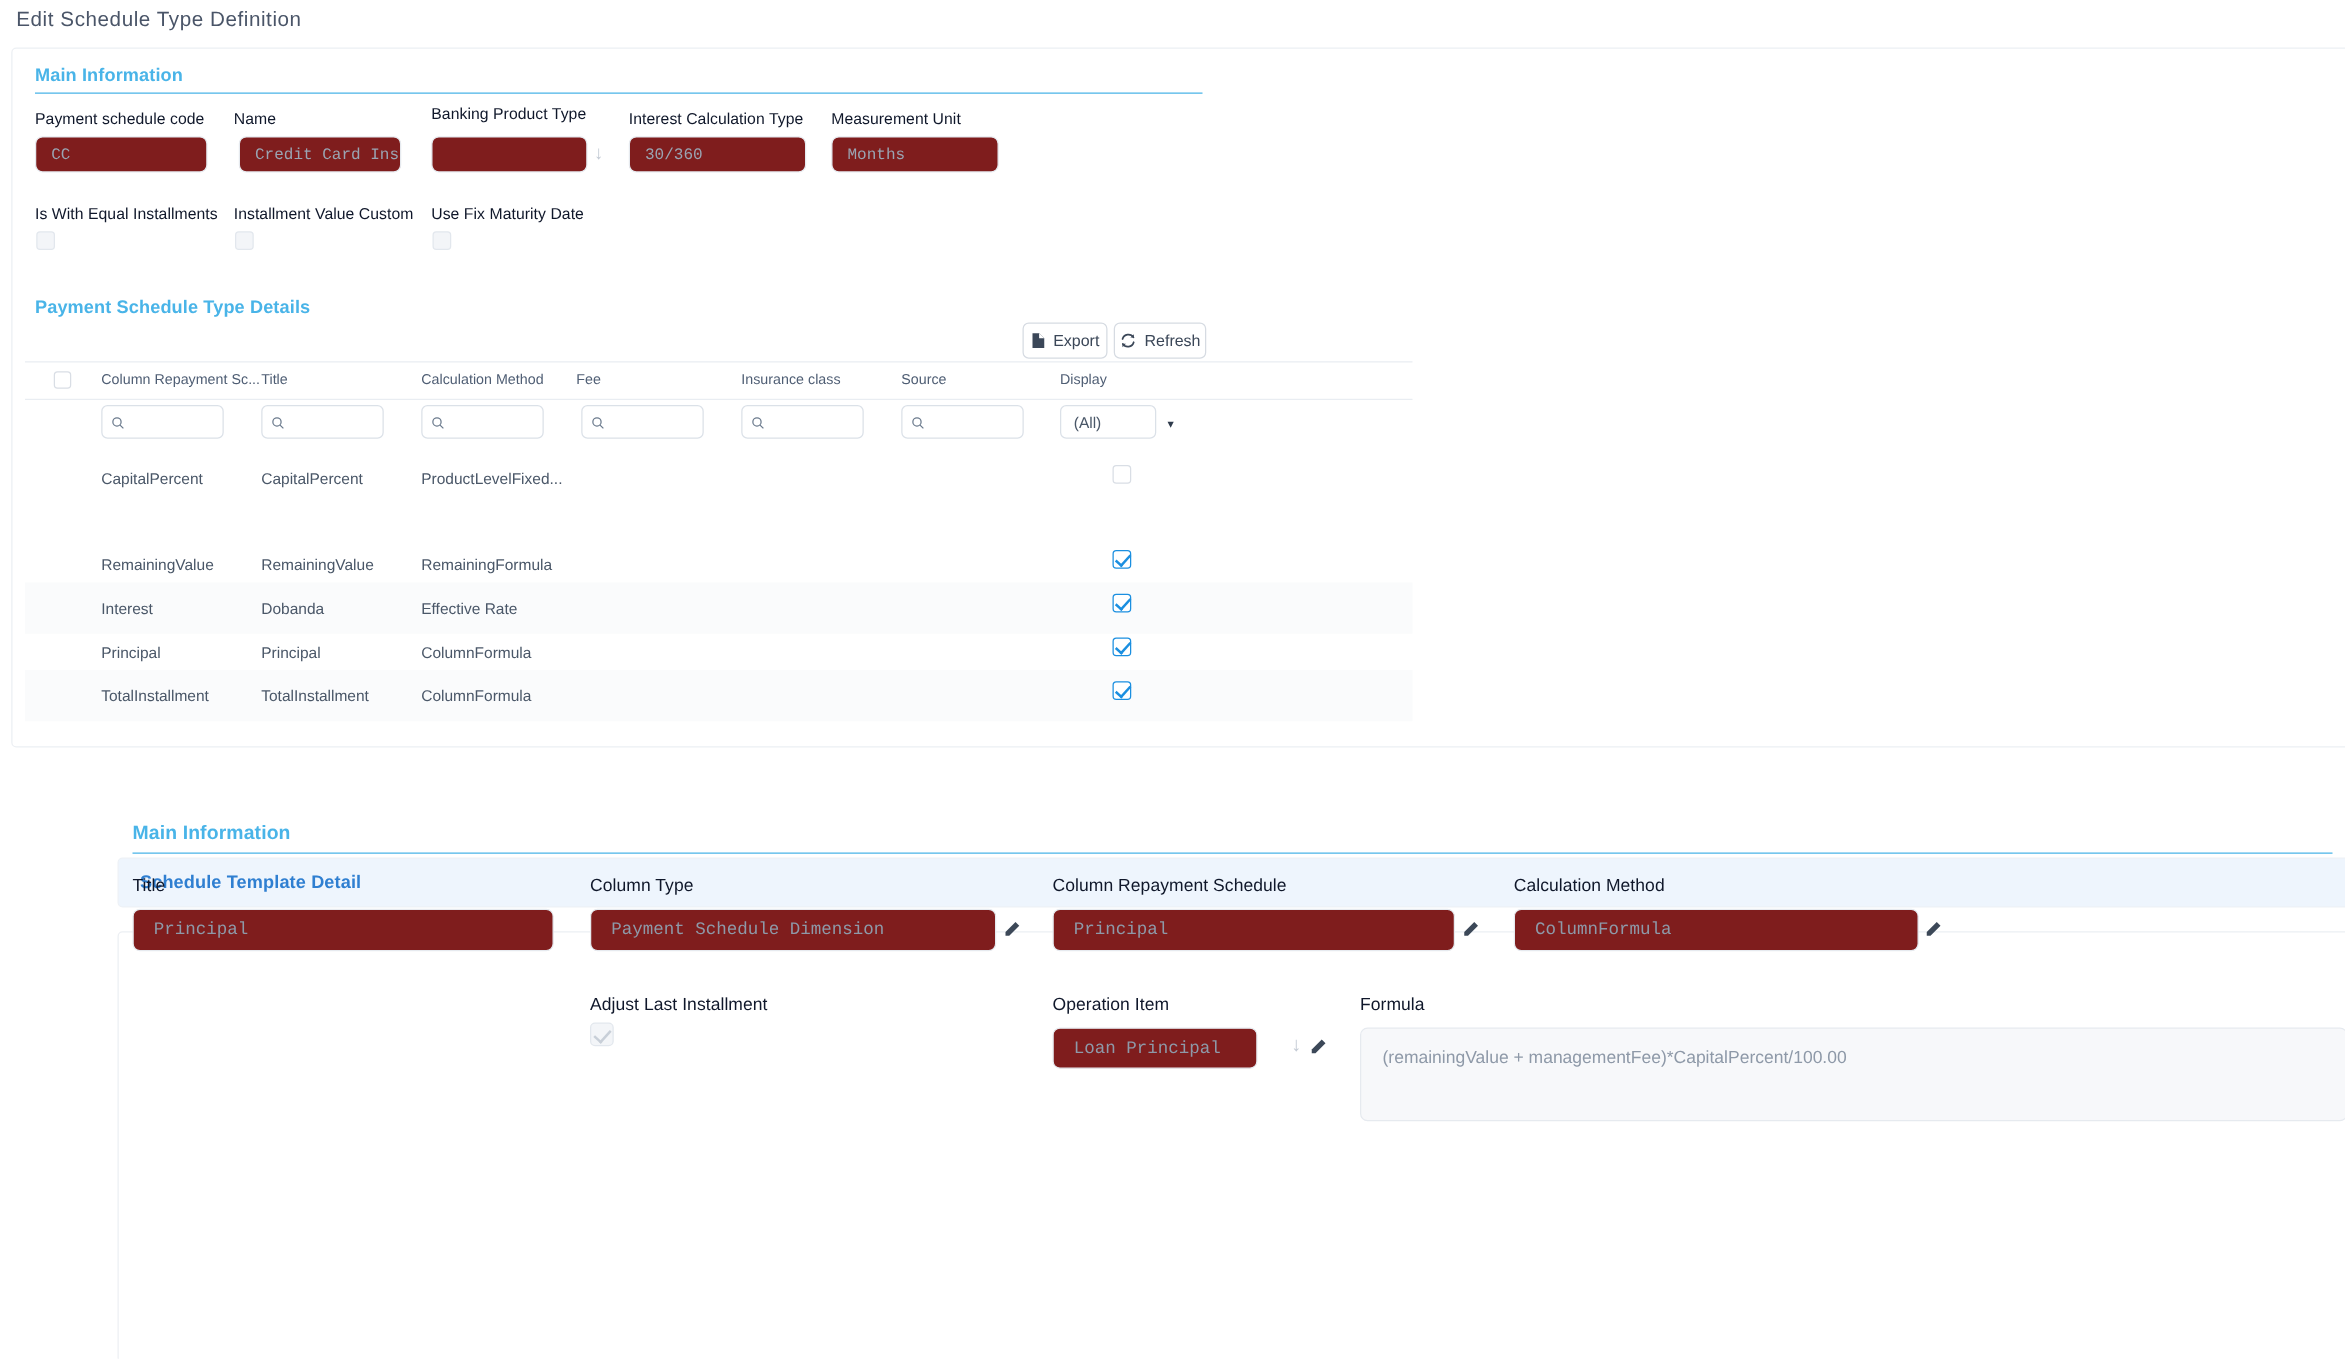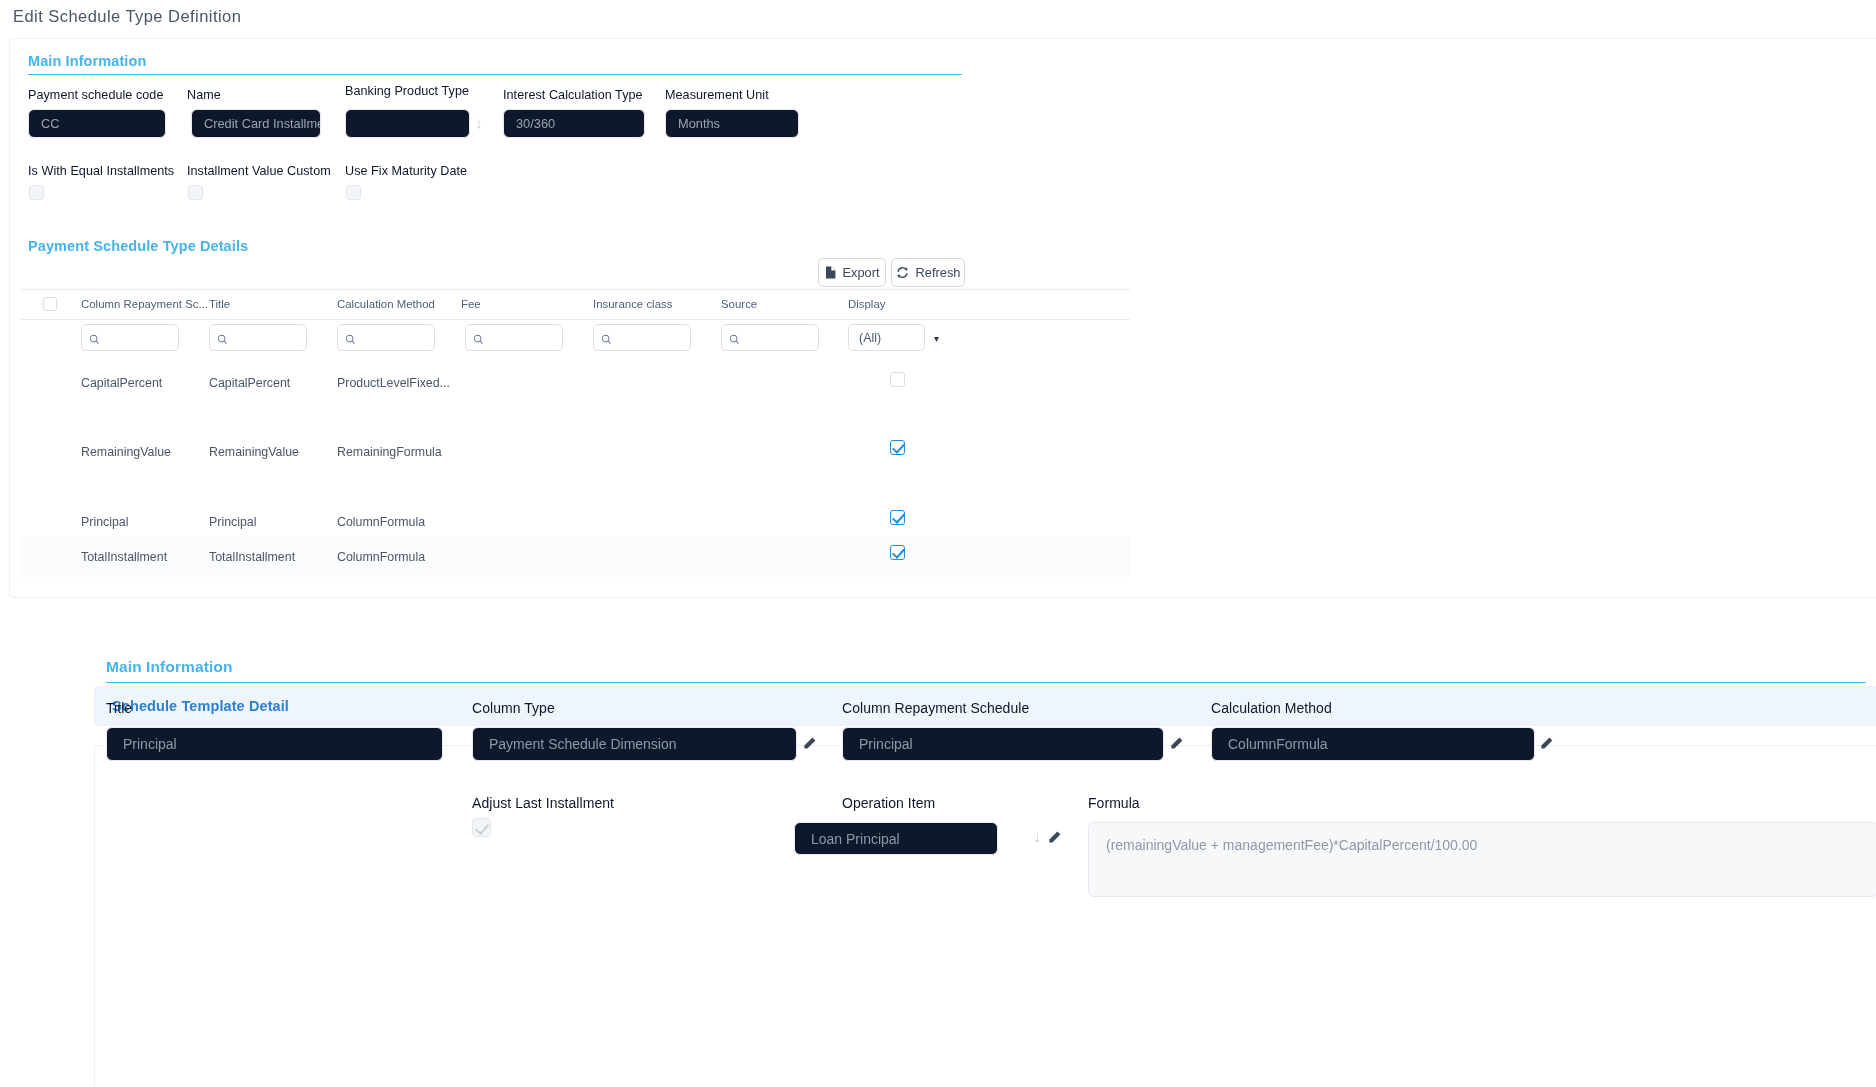--- a/index.html
+++ b/index.html
@@ -39,28 +39,28 @@
     position: absolute; height: 1px; background: #49b4e8;
   }
 
   
   .fld-label {
     position: absolute; font-size: 12.6px; color: #0f172a;
     letter-spacing: .05px; white-space: nowrap;
   }
   .inp {
     position: absolute;
-    background: #0f172a;
+    background: #7f1d1d;
     border: 1px solid #e6eaef;
     border-radius: 6px;
     font-size: 12.8px;
     color: #9aa4b2;
     display: flex; align-items: center;
     padding: 0 12px;
-    white-space: nowrap; overflow: hidden;
+    white-space: nowrap; overflow: hidden; font-family: Liberation Mono, monospace;
   }
   .inp.big { font-size: 14px; color: #8e99a8; padding: 0 16px; }
 
   
   .caret-down {
     position: absolute; width: 14px; height: 16px;
     color: #c3cad4; font-size: 15px; line-height: 16px; text-align: center;
   }
   .pencil {
     position: absolute; width: 16px; height: 16px;
@@ -285,20 +285,29 @@
   <div class="row" style="top:431px;">
     <span class="cell" style="left:61px;">RemainingValue</span>
     <span class="cell" style="left:189px;">RemainingValue</span>
     <span class="cell" style="left:317px;">RemainingFormula</span>
     <span class="cell" style="left:445px;"></span>
     <span class="cell" style="left:573px;"></span>
     <span class="cell" style="left:701px;"></span>
     <span class="cbox checked-blue" style="left:870px; top:9px;"></span>
   </div>
 
+  <div class="row alt" style="top:466px;">
+    <span class="cell" style="left:61px;">Interest</span>
+    <span class="cell" style="left:189px;">Dobanda</span>
+    <span class="cell" style="left:317px;">Effective Rate</span>
+    <span class="cell" style="left:445px;"></span>
+    <span class="cell" style="left:573px;"></span>
+    <span class="cell" style="left:701px;"></span>
+    <span class="cbox checked-blue" style="left:870px; top:9px;"></span>
+  </div>
 
   <div class="row" style="top:501px;">
     <span class="cell" style="left:61px;">Principal</span>
     <span class="cell" style="left:189px;">Principal</span>
     <span class="cell" style="left:317px;">ColumnFormula</span>
     <span class="cell" style="left:445px;"></span>
     <span class="cell" style="left:573px;"></span>
     <span class="cell" style="left:701px;"></span>
     <span class="cbox checked-blue" style="left:870px; top:9px;"></span>
   </div>
@@ -348,21 +357,21 @@
       <path d="M11.4 1.6l3 3-8 8H3.4v-3z" fill="#3c4858"></path>
     </svg>
   </div>
 
   <div class="fld-label" style="left:472px;  top:795px; font-size:14px;">Adjust Last Installment</div>
   <div class="fld-label" style="left:842px;  top:795px; font-size:14px;">Operation Item</div>
   <div class="fld-label" style="left:1088px; top:795px; font-size:14px;">Formula</div>
 
   <div class="cbox lg checked-gray" style="left:472px; top:818px;"></div>
 
-  <div class="inp big" style="left:794px; top:822px; width:204px; height:33px;">Loan Principal</div>
+  <div class="inp big" style="left:842px; top:822px; width:164px; height:33px;">Loan Principal</div>
   <div class="caret-down" style="left:1030px; top:829px; font-size:16px;">↓</div>
   <div class="pencil" style="left:1046px; top:830px;">
     <svg width="16" height="16" viewBox="0 0 16 16">
       <path d="M11.4 1.6l3 3-8 8H3.4v-3z" fill="#3c4858"></path>
     </svg>
   </div>
 
   <div class="formula-box" style="left:1088px; top:822px; width:790px; height:75px;">(remainingValue + managementFee)*CapitalPercent/100.00</div>
 
 </div>

